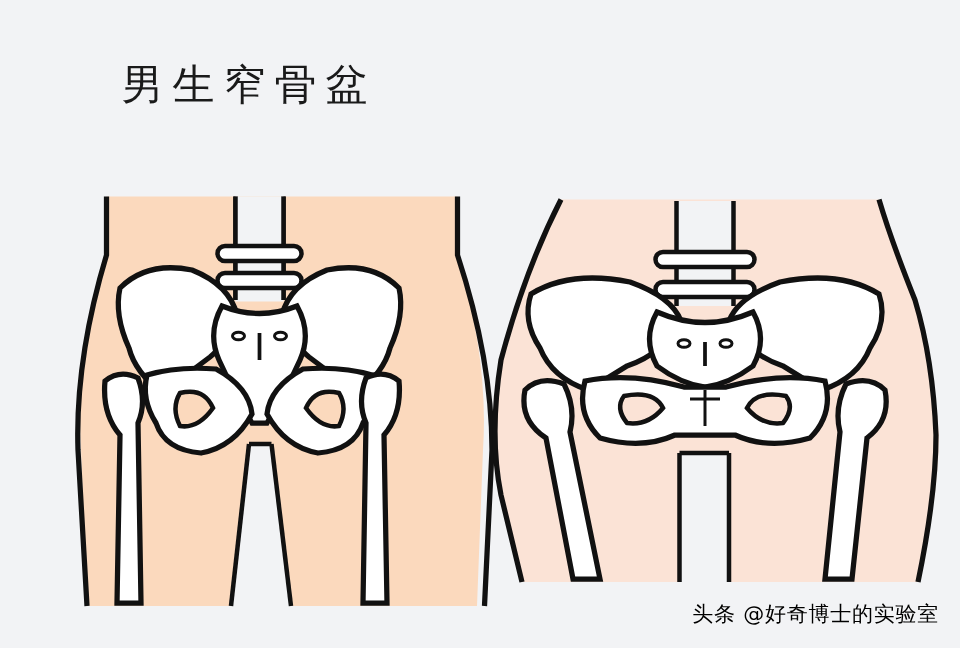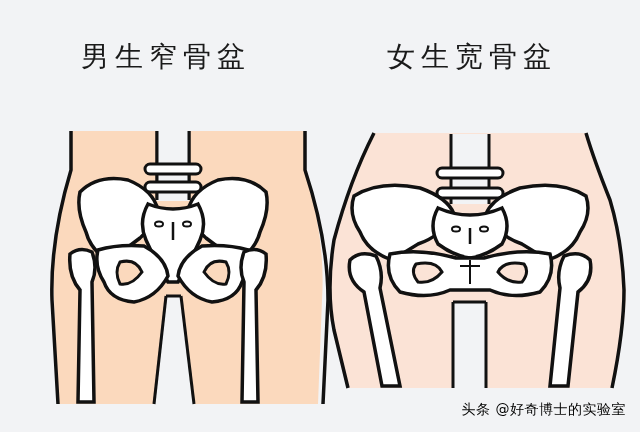--- a/index.html
+++ b/index.html
@@ -67,21 +67,20 @@
     <path d="M42 254 Q52 246 64 252 Q70 268 64 282 L66 402 L50 402 L52 290 Q40 276 42 254 Z" fill="#fff" stroke="#111" stroke-width="3.5"></path>
     <path d="M238 254 Q228 246 216 252 Q210 268 216 282 L214 402 L230 402 L228 290 Q240 276 238 254 Z" fill="#fff" stroke="#111" stroke-width="3.5"></path>
 
     <line x1="126" y1="404" x2="138" y2="296" stroke="#111" stroke-width="3"></line>
     <line x1="166" y1="404" x2="153" y2="296" stroke="#111" stroke-width="3"></line>
     <line x1="138" y1="296" x2="153" y2="296" stroke="#111" stroke-width="3"></line>
   </svg>
 </div>
 
 <div class="panel right">
-  <div class="title">女生宽骨盆</div>
   <svg class="art" width="320" height="432" viewBox="0 0 320 432">
 
     <path d="M54 133 Q30 180 14 240 Q6 290 14 330 L28 388 L292 388 Q306 330 306 290 Q302 240 286 190 Q270 150 266 133 Z" fill="#fbe3d6"></path>
 
     <path d="M133 302 L133 388 L166 388 L166 302 Z" fill="#f2f3f5"></path>
 
     <path d="M54 133 Q30 180 14 240 Q6 290 14 330 L28 388" fill="none" stroke="#111" stroke-width="3.5"></path>
     <path d="M266 133 Q274 160 290 200 Q302 240 304 290 Q304 330 292 388" fill="none" stroke="#111" stroke-width="3.5"></path>
 
     <rect x="131" y="134" width="38" height="70" fill="#f2f3f5"></rect>

